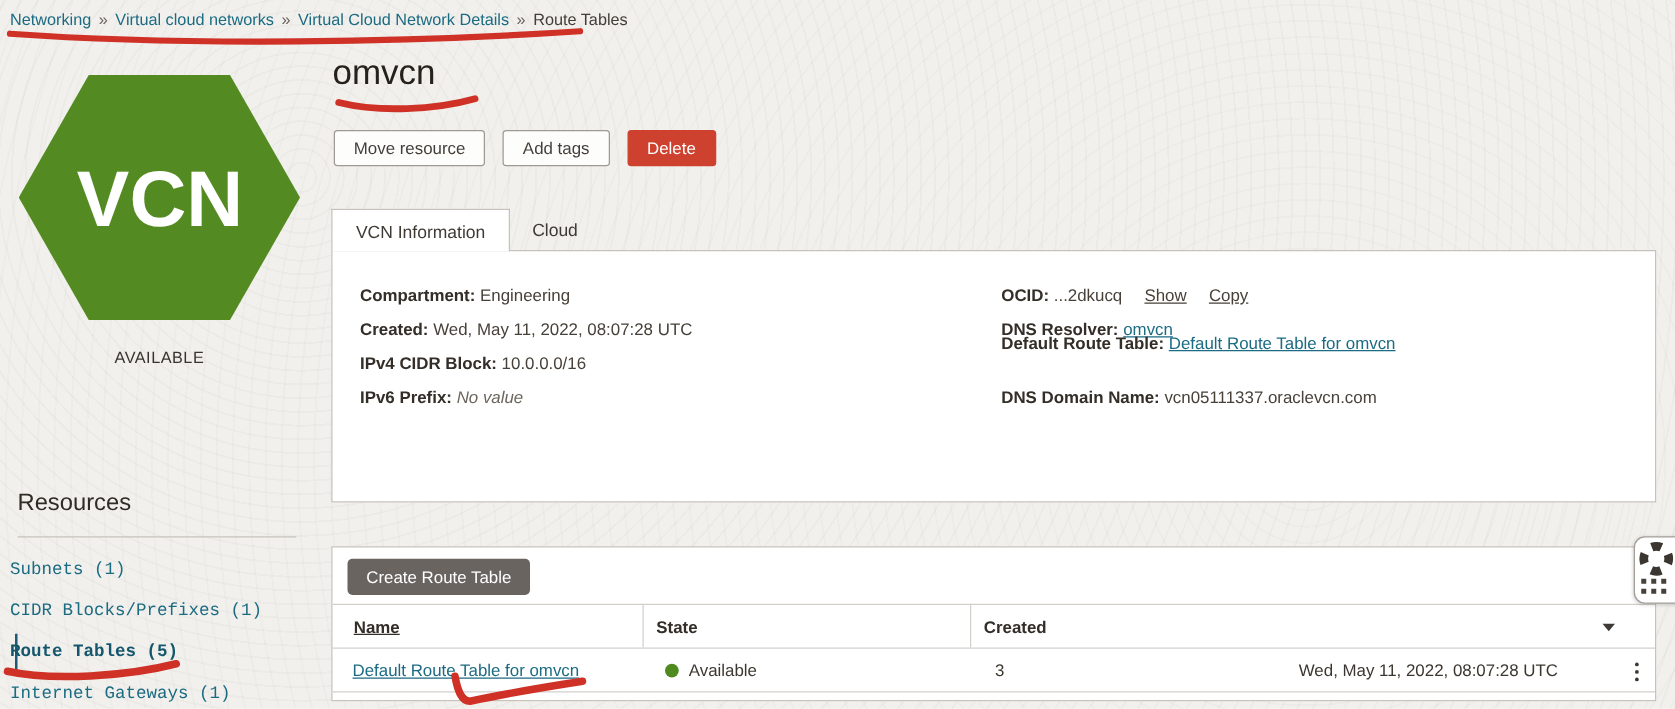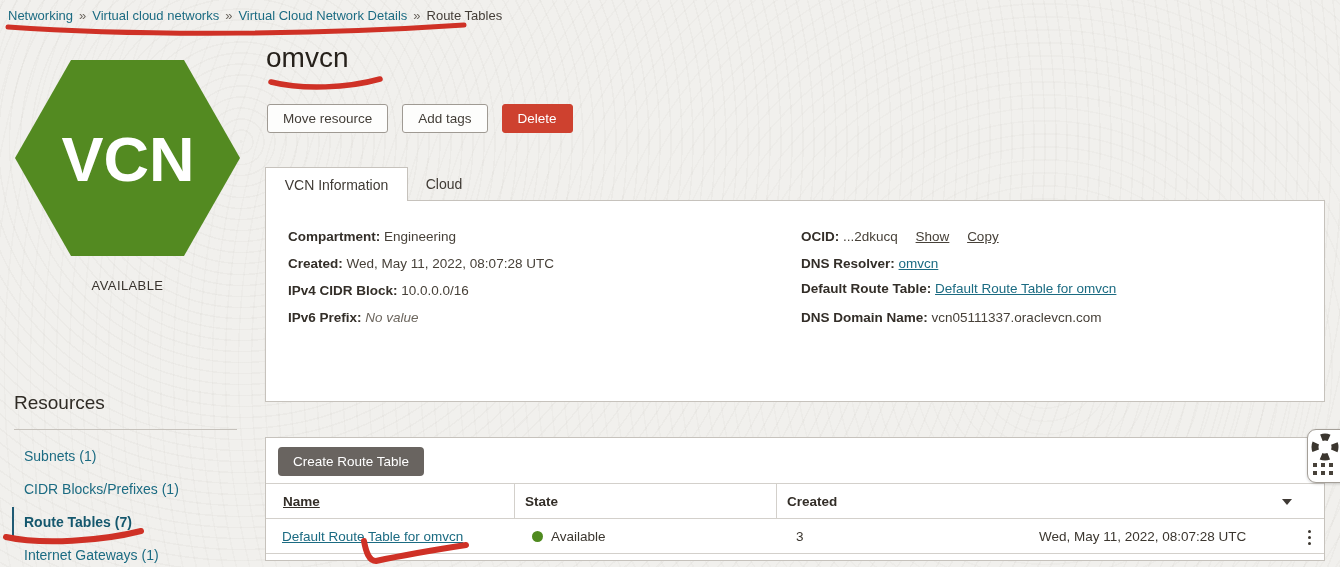--- a/index.html
+++ b/index.html
@@ -26,21 +26,21 @@
 
   
   .annotations { top:0; left:0; width:1340px; height:567px; pointer-events:none; z-index:50; }
 
   
   .hexwrap { left:15px; top:60px; width:225px; height:196px; }
   .status-caption { left:15px; top:278px; width:225px; text-align:center; font-size:13px; color:#38332d; letter-spacing:0.4px; }
 
   .res-heading { left:14px; top:392px; font-size:19px; color:#2f2b25; }
   .res-divider { left:14px; top:429px; width:223px; height:1px; background:#c6c2bc; }
-  .res-item { left:24px; font-size:14px; color:#1b6b82; text-decoration:none; cursor:pointer; white-space:nowrap; }
+  .res-item { left:8px; font-size:14px; color:#1b6b82; text-decoration:none; cursor:pointer; white-space:nowrap;font-family:Liberation Mono, monospace; }
   .res-item.active { font-weight:bold; color:#14576d; }
   .res-active-bar { left:12px; top:507px; width:2px; height:33px; background:#1f5a74; }
 
   
   .page-title { left:266px; top:42px; font-size:28px; color:#26211b; }
   .btn-row { left:267px; top:104px; display:flex; gap:14px; }
   .btn {
     height:29px; line-height:27px; padding:0 15px; font-size:13.5px; border-radius:3px;
     background:#fdfdfc; border:1px solid #9f9a93; color:#433e38; cursor:pointer;
     font-family:"Liberation Sans", sans-serif;
@@ -129,21 +129,21 @@
       <text x="113" y="121" text-anchor="middle" font-family="Liberation Sans, sans-serif" font-size="63" font-weight="bold" fill="#ffffff">VCN</text>
     </svg>
   </div>
   <div class="abs status-caption">AVAILABLE</div>
 
   <div class="abs res-heading">Resources</div>
   <div class="abs res-divider"></div>
   <a class="abs res-item" style="top:448px;">Subnets (1)</a>
   <a class="abs res-item" style="top:481px;">CIDR Blocks/Prefixes (1)</a>
   <div class="abs res-active-bar"></div>
-  <a class="abs res-item active" style="top:514px;">Route Tables (7)</a>
+  <a class="abs res-item active" style="top:514px;">Route Tables (5)</a>
   <a class="abs res-item" style="top:547px;">Internet Gateways (1)</a>
 
   <div class="abs page-title">omvcn</div>
   <div class="abs tab-active">VCN Information</div>
 
   <div class="abs btn-row">
     <button class="btn">Move resource</button>
     <button class="btn">Add tags</button>
     <button class="btn danger">Delete</button>
   </div>
@@ -170,21 +170,21 @@
     <div class="info-row" style="left:535px; top:28px;">
       <span class="info-label">OCID:</span>
       <span class="info-value">...2dkucq</span>
       <span class="inline-link">Show</span>
       <span class="inline-link">Copy</span>
     </div>
     <div class="info-row" style="left:535px; top:55px;">
       <span class="info-label">DNS Resolver:</span>
       <span class="teal-link">omvcn</span>
     </div>
-    <div class="info-row" style="left:535px; top:80px;">
+    <div class="info-row" style="left:535px; top:66px;">
       <span class="info-label">Default Route Table:</span>
       <span class="teal-link">Default Route Table for omvcn</span>
     </div>
     <div class="info-row" style="left:535px; top:109px;">
       <span class="info-label">DNS Domain Name:</span>
       <span class="info-value">vcn05111337.oraclevcn.com</span>
     </div>
   </div>
 
 

